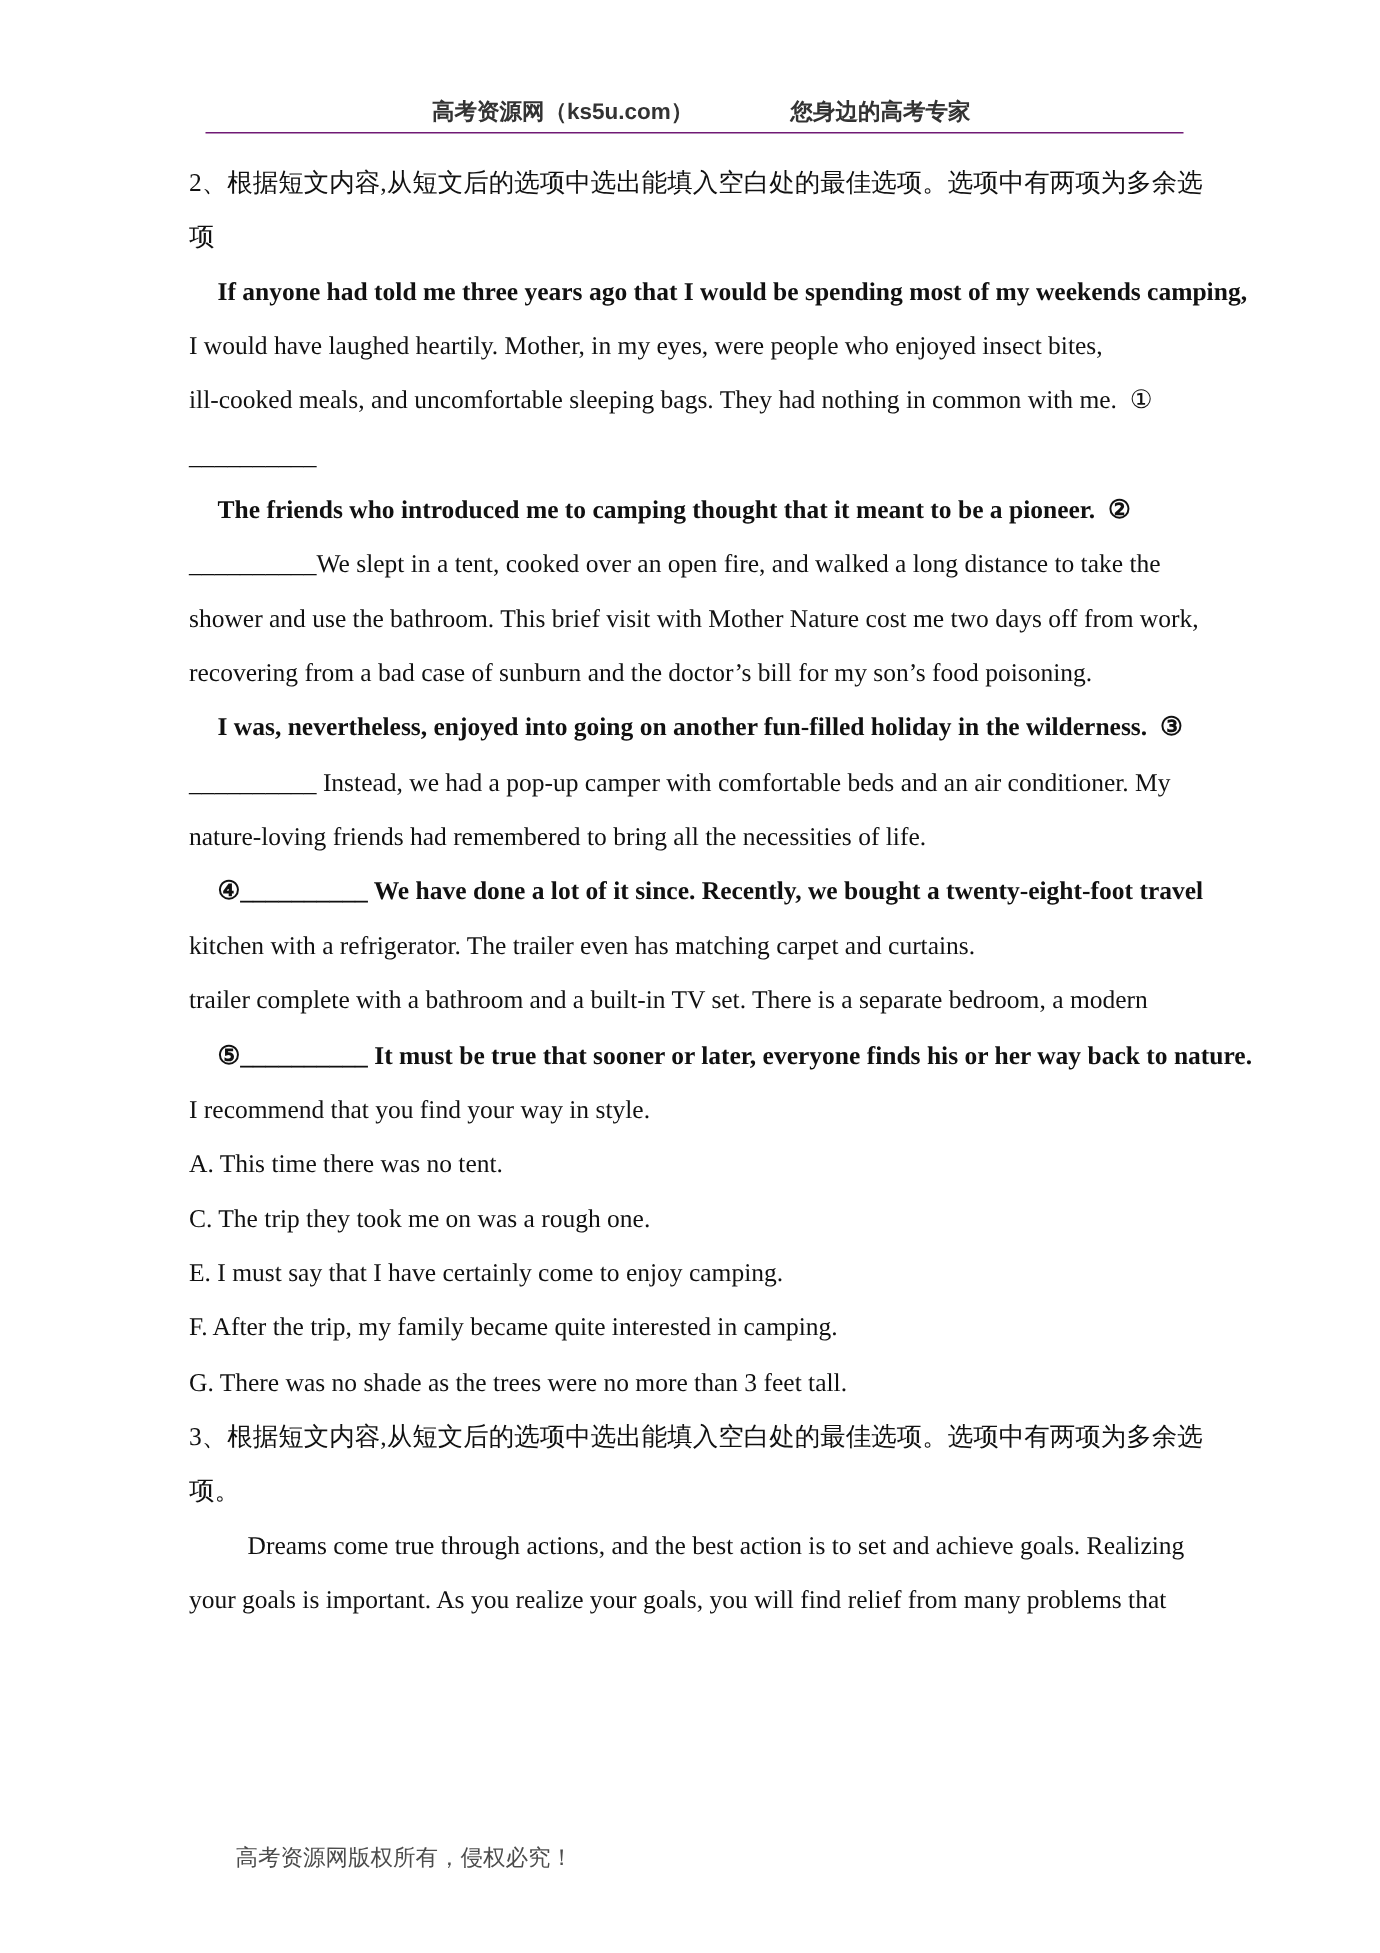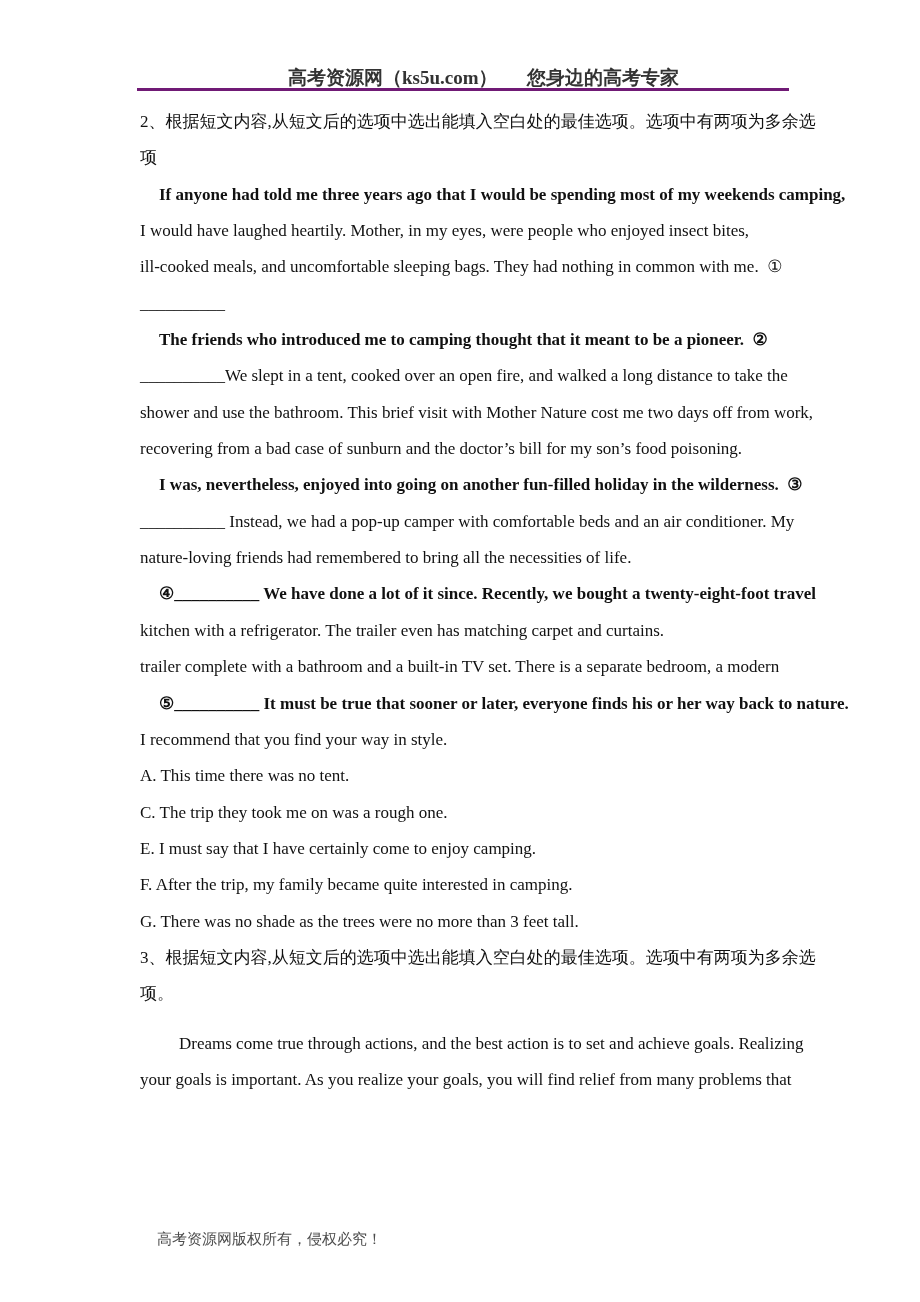--- a/index.html
+++ b/index.html
@@ -15,53 +15,53 @@
     overflow: hidden;
     font-family: "Liberation Serif", "DejaVu Serif", serif;
     color: #161616;
   }
   .header {
     position: absolute;
     left: 137px;
     top: 58px;
     width: 652px;
     height: 30px;
-    border-bottom: 3px solid #701a75;
-    font-family: Liberation Serif, serif;
-    font-size: 19px;
+    border-bottom: 1px solid #701a75;
+    font-family: Liberation Sans, sans-serif;
+    font-size: 15px;
     font-weight: 600;
     color: #333333;
   }
   .site-name {
     position: absolute;
     left: 151px;
     top: 7px;
     white-space: pre;
   }
   .site-slogan {
     position: absolute;
     left: 390px;
     top: 7px;
     white-space: pre;
   }
   .doc-body {
     position: absolute;
-    left: 140px;
+    left: 126px;
     top: 104px;
     width: 660px;
   }
   .line {
     height: 36.35px;
     line-height: 36.35px;
     font-size: 17px;
     white-space: pre;
     color: #111111;
   }
   .indent-1 { padding-left: 19px; font-weight: bold; }
-  .indent-2 { padding-left: 39px; margin-top: 13px; }
+  .indent-2 { padding-left: 39px; }
   .footer {
     position: absolute;
     left: 142px;
     top: 1206px;
     font-family: Liberation Serif, serif;
     font-size: 15px;
     line-height: 22px;
     color: #4c4c4c;
     white-space: pre;
   }

